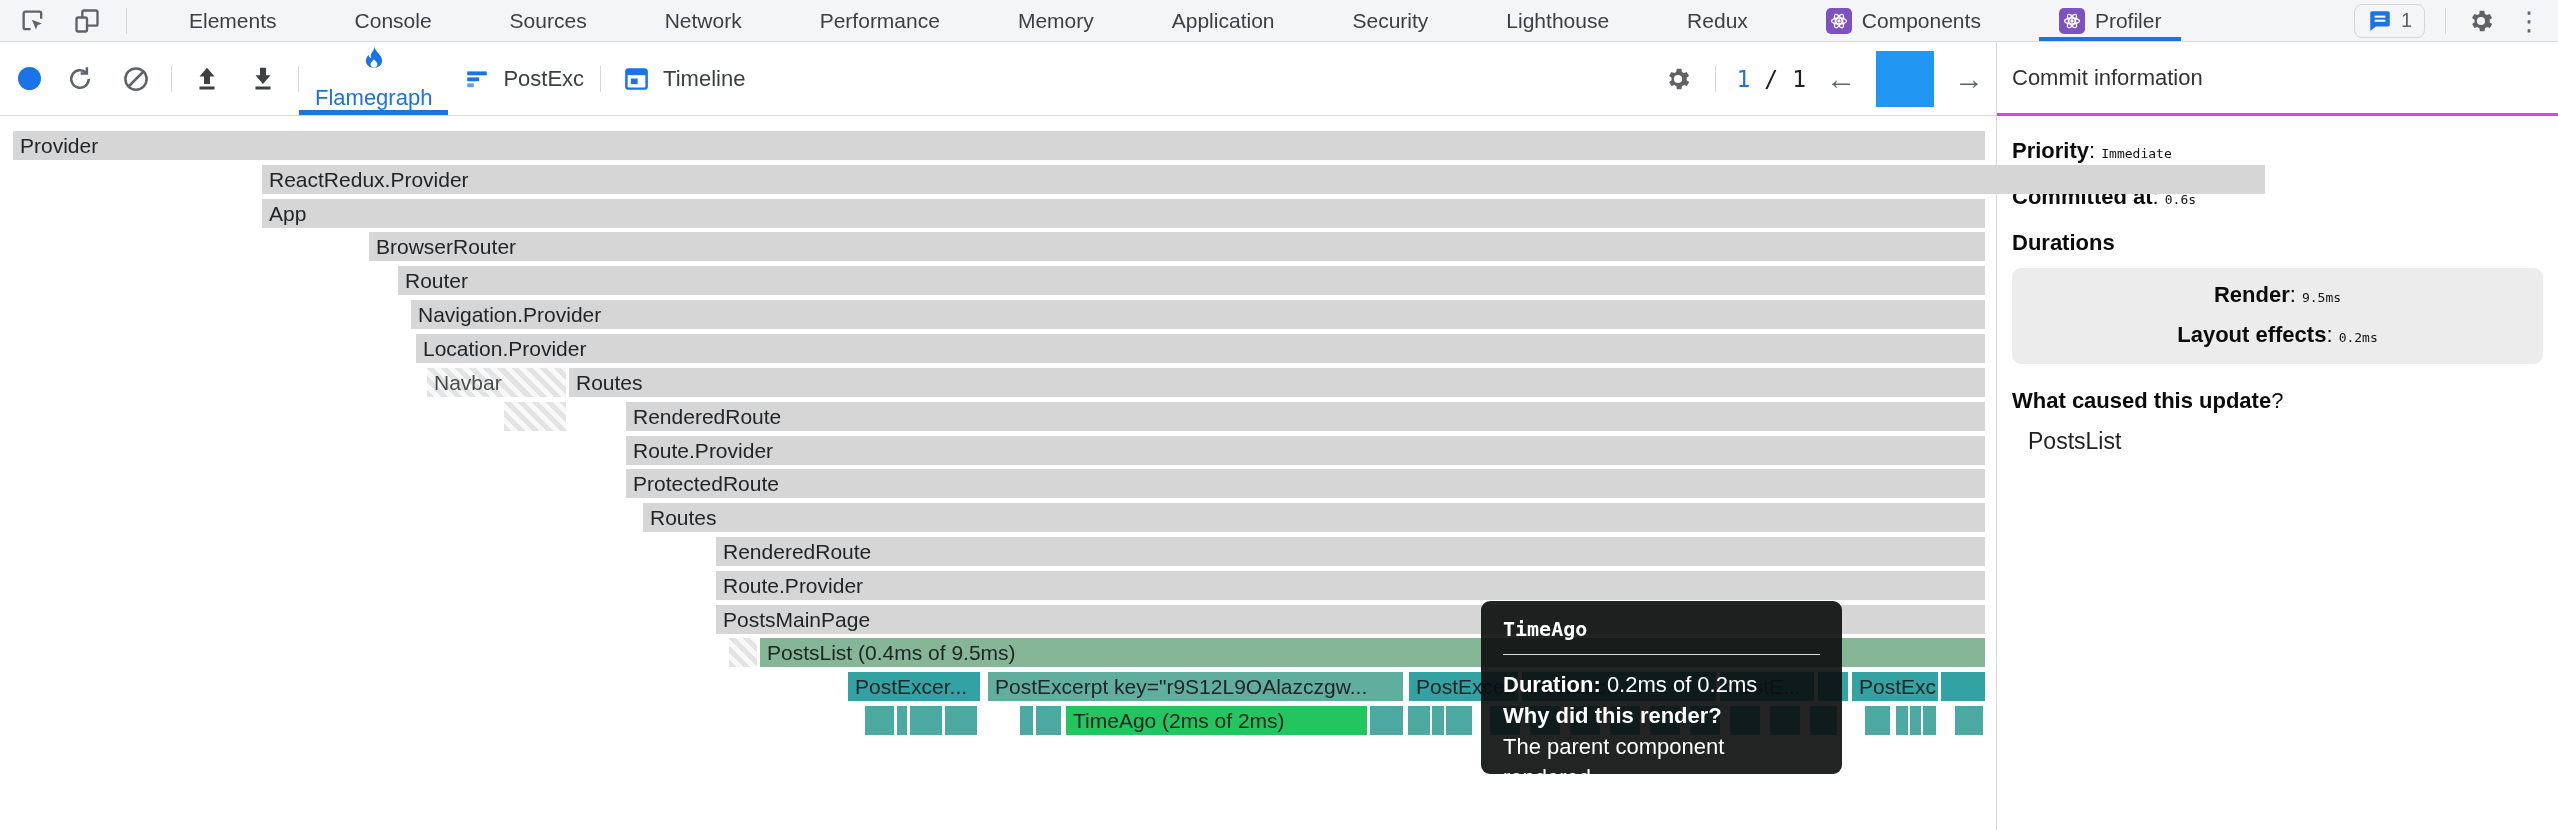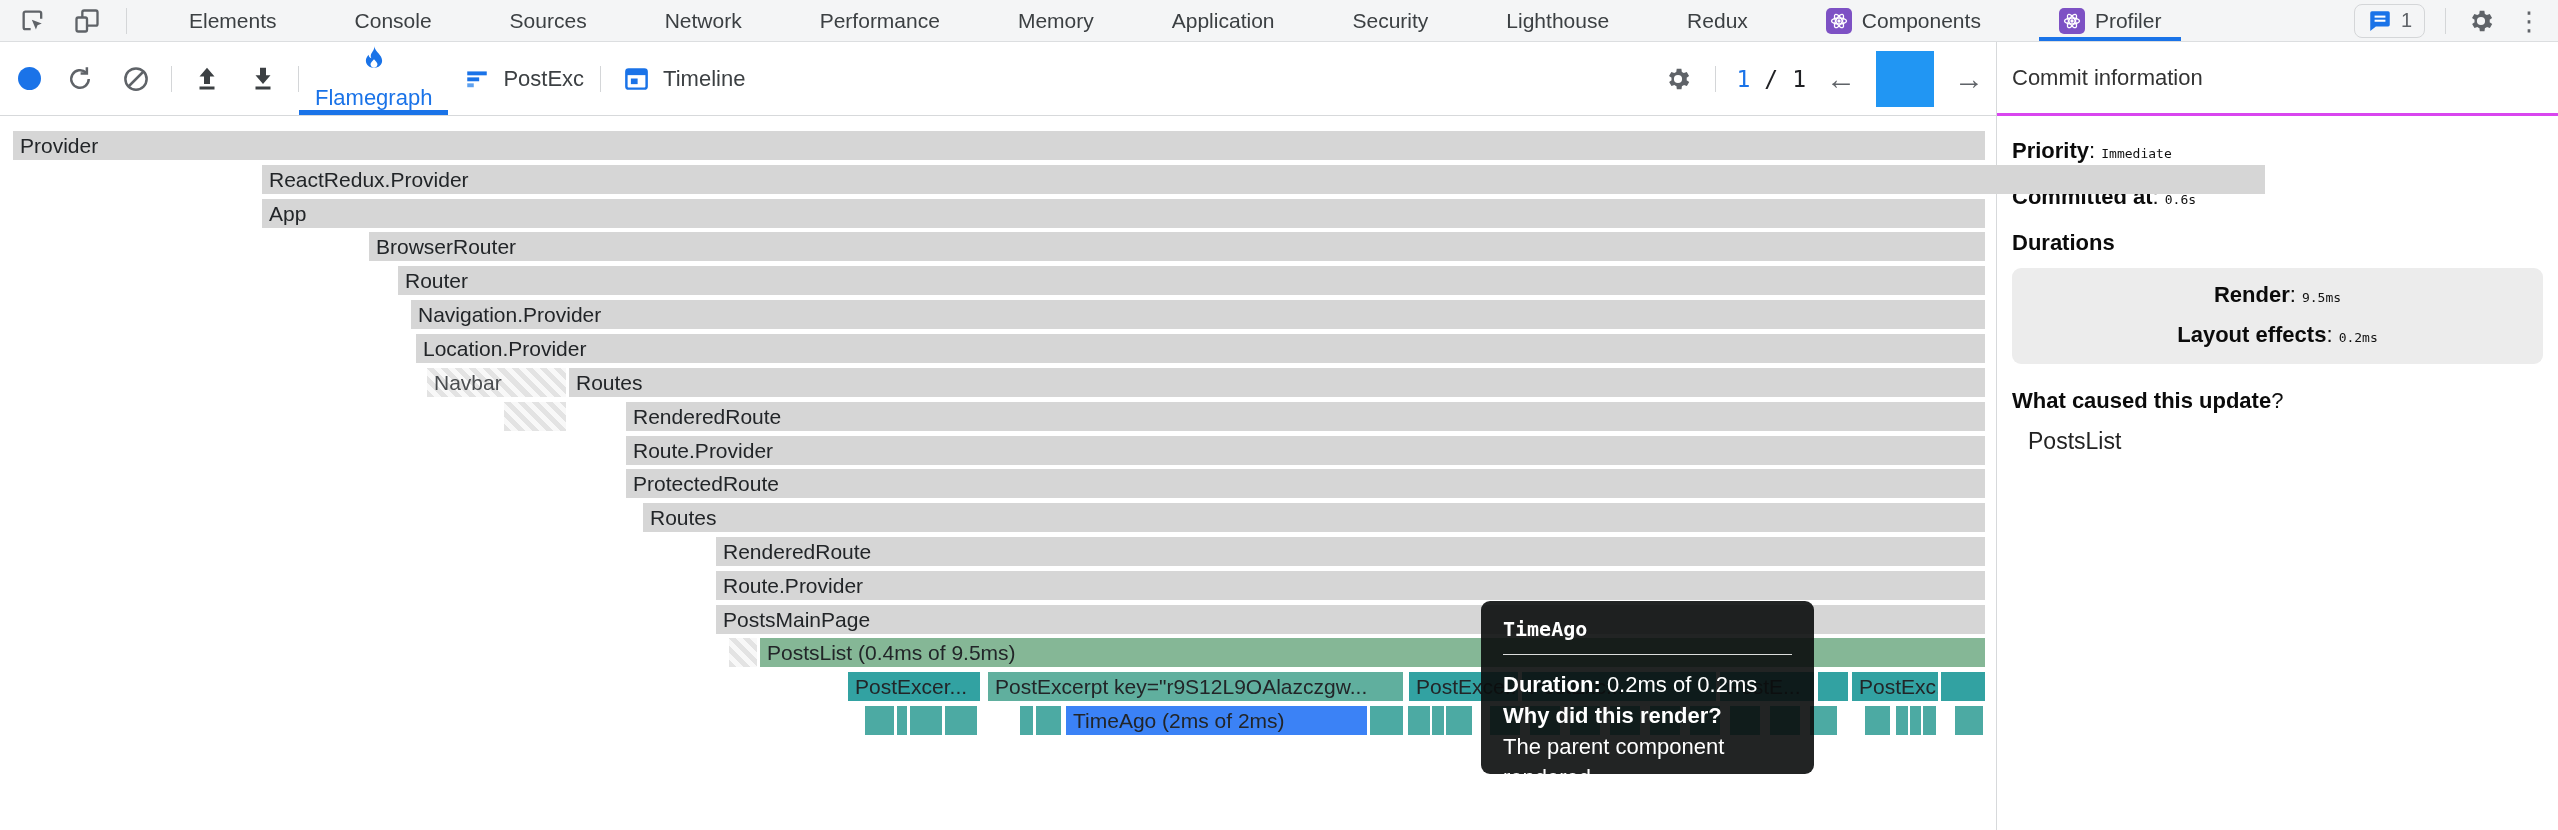--- a/index.html
+++ b/index.html
@@ -45,21 +45,21 @@
   .nav-arrow { font-size:30px; color:#5f6368; cursor:pointer; line-height:1; }
   .commit-rect { width:58px; height:56px; background:var(--commitBlue); cursor:pointer; }
 
   
   .flame { position:absolute; top:74px; left:0; right:0; bottom:0; background:#fff; }
   .bar { position:absolute; height:29px; line-height:29px; font-size:21px; color:#222528;
     padding-left:7px; white-space:nowrap; overflow:hidden; cursor:pointer; }
   .bar.hatched { background:repeating-linear-gradient(45deg,#e3e3e3 0 5px,#f8f8f8 5px 10px); color:#4a4d50; }
 
   
-  .tooltip { position:absolute; left:1481px; top:601px; width:333px; height:173px;
+  .tooltip { position:absolute; left:1481px; top:601px; width:361px; height:173px;
     background:rgba(10,12,12,0.90); border-radius:9px; padding:16px 22px; color:#fff; z-index:9; }
   .tt-name { font-family:"DejaVu Sans Mono", monospace; font-weight:bold; font-size:20px; }
   .tt-hr { border:0; border-top:1px solid rgba(255,255,255,0.85); margin:13px 0 14px; }
   .tt-line { font-size:22px; line-height:31px; }
   .tt-line b { font-weight:bold; }
 
   
   .rheader { height:74px; border-bottom:3px solid #d946ef; display:flex; align-items:center;
     padding-left:15px; font-size:22px; color:#333; }
   .rbody { padding:22px 15px; font-size:22px; color:#111; }
@@ -272,21 +272,21 @@
         <div class="bar" style="left: 1720px; top: 556px; width: 94px; background: rgb(50, 162, 162);">PostE...</div>
         <div class="bar" style="left: 1818px; top: 556px; width: 30px; background: rgb(50, 162, 162);"></div>
         <div class="bar" style="left: 1852px; top: 556px; width: 86px; background: rgb(50, 162, 162);">PostExc...</div>
         <div class="bar" style="left: 1941px; top: 556px; width: 44px; background: rgb(50, 162, 162);"></div>
         <div class="bar" style="left: 865px; top: 590px; width: 29px; background: rgb(76, 170, 163);"></div>
         <div class="bar" style="left: 897px; top: 590px; width: 10px; background: rgb(76, 170, 163);"></div>
         <div class="bar" style="left: 910px; top: 590px; width: 32px; background: rgb(76, 170, 163);"></div>
         <div class="bar" style="left: 945px; top: 590px; width: 32px; background: rgb(76, 170, 163);"></div>
         <div class="bar" style="left: 1020px; top: 590px; width: 13px; background: rgb(76, 170, 163);"></div>
         <div class="bar" style="left: 1036px; top: 590px; width: 25px; background: rgb(76, 170, 163);"></div>
-        <div class="bar" style="left: 1066px; top: 590px; width: 301px; background: #3b82f6;">TimeAgo (2ms of 2ms)</div>
+        <div class="bar" style="left: 1066px; top: 590px; width: 301px; background: #22c55e;">TimeAgo (2ms of 2ms)</div>
         <div class="bar" style="left: 1370px; top: 590px; width: 33px; background: rgb(76, 170, 163);"></div>
         <div class="bar" style="left: 1408px; top: 590px; width: 22px; background: rgb(76, 170, 163);"></div>
         <div class="bar" style="left: 1432px; top: 590px; width: 12px; background: rgb(76, 170, 163);"></div>
         <div class="bar" style="left: 1446px; top: 590px; width: 26px; background: rgb(76, 170, 163);"></div>
         <div class="bar" style="left: 1490px; top: 590px; width: 30px; background: rgb(76, 170, 163);"></div>
         <div class="bar" style="left: 1530px; top: 590px; width: 30px; background: rgb(76, 170, 163);"></div>
         <div class="bar" style="left: 1570px; top: 590px; width: 30px; background: rgb(76, 170, 163);"></div>
         <div class="bar" style="left: 1610px; top: 590px; width: 30px; background: rgb(76, 170, 163);"></div>
         <div class="bar" style="left: 1650px; top: 590px; width: 30px; background: rgb(76, 170, 163);"></div>
         <div class="bar" style="left: 1690px; top: 590px; width: 30px; background: rgb(76, 170, 163);"></div>

